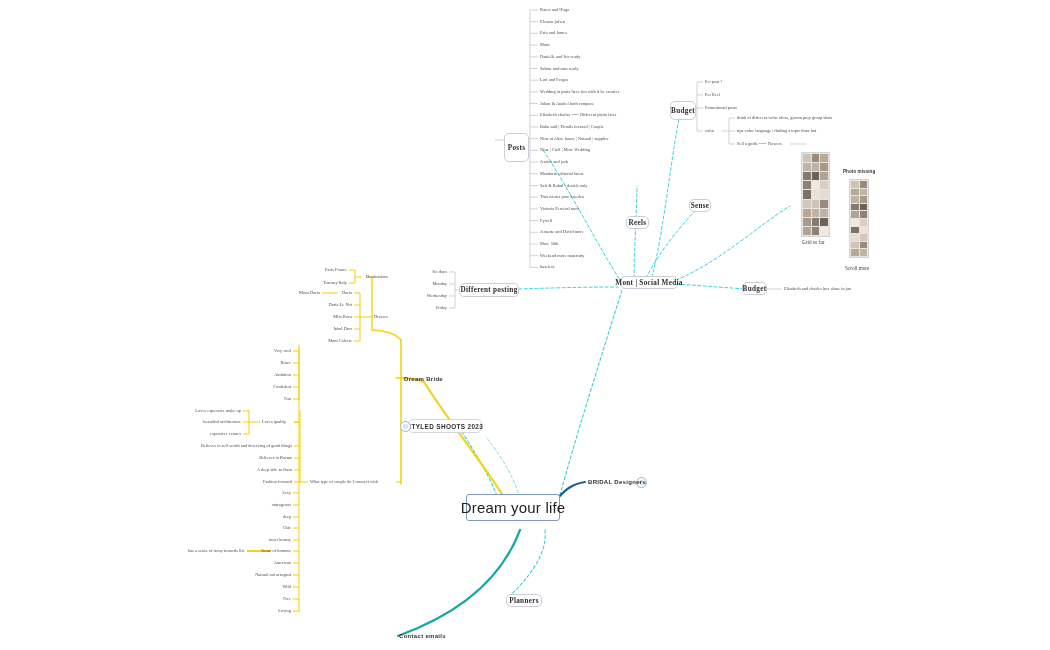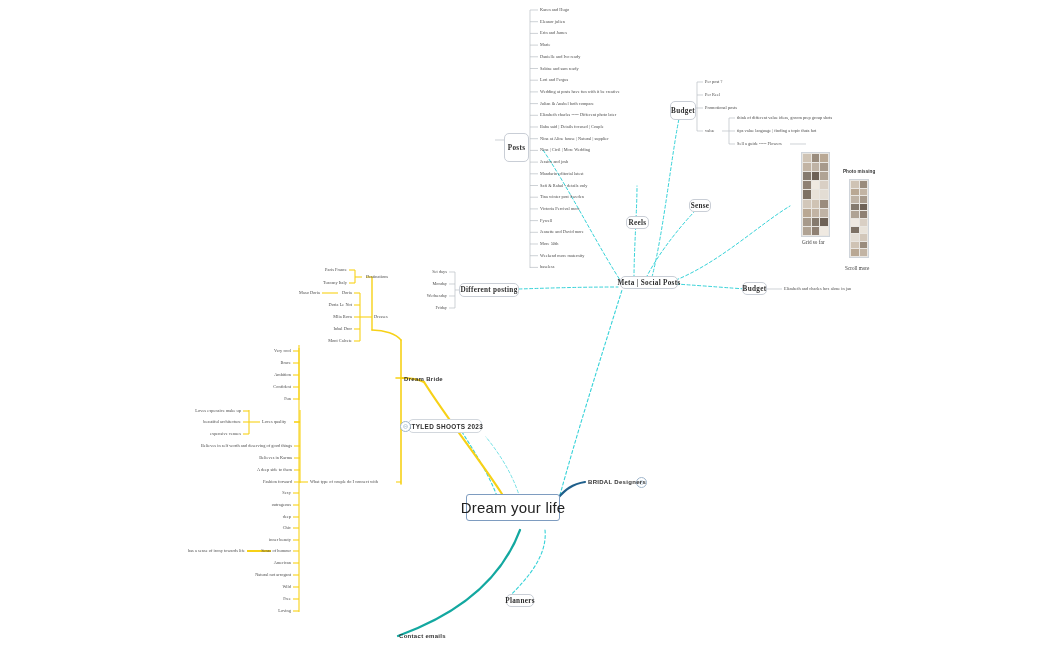--- a/index.html
+++ b/index.html
@@ -265,21 +265,21 @@
     <g fill="none" stroke="#f7d117" stroke-width="2">
       <path d="M247 551 L 271 551"></path>
     </g>
   </svg>
 
   <div class="node central" style="left:466px;top:494px;width:94px;height:27px;">
     <span>Dream your life</span>
   </div>
 
   <div class="node topic" style="left:620px;top:276px;width:58px;height:13px;">
-    <span>Meta | Social Posts</span>
+    <span>Mont | Social Media</span>
   </div>
 
   <div class="node topic" style="left:504px;top:133px;width:25px;height:29px;">
     <span>Posts</span>
   </div>
 
   <div class="node topic" style="left:626px;top:172px;width:23px;height:13px;margin-top:44px;">
     <span>Reels</span>
   </div>
 
@@ -296,21 +296,21 @@
   </div>
 
   <div class="node topic" style="left:459px;top:283px;width:60px;height:14px;">
     <span>Different posting</span>
   </div>
 
   <div class="node topic-plain" style="left:408px;top:419px;width:74px;height:14px;">
     <span>STYLED SHOOTS 2023</span>
   </div>
 
-  <div class="node topic" style="left:506px;top:594px;width:28px;height:13px;">
+  <div class="node topic" style="left:506px;top:594px;width:36px;height:13px;">
     <span>Planners</span>
   </div>
 
   <div class="dot-ico" style="left:400px;top:421px;">
     <svg width="5" height="5" viewBox="0 0 6 6">
       <circle cx="3" cy="3" r="2.4" fill="none" stroke="#9fb6cc" stroke-width=".7"></circle>
       <path d="M1.6 3 H4.4" stroke="#9fb6cc" stroke-width=".7"></path>
     </svg>
   </div>
   <div class="dot-ico" style="left:636px;top:477px;">

